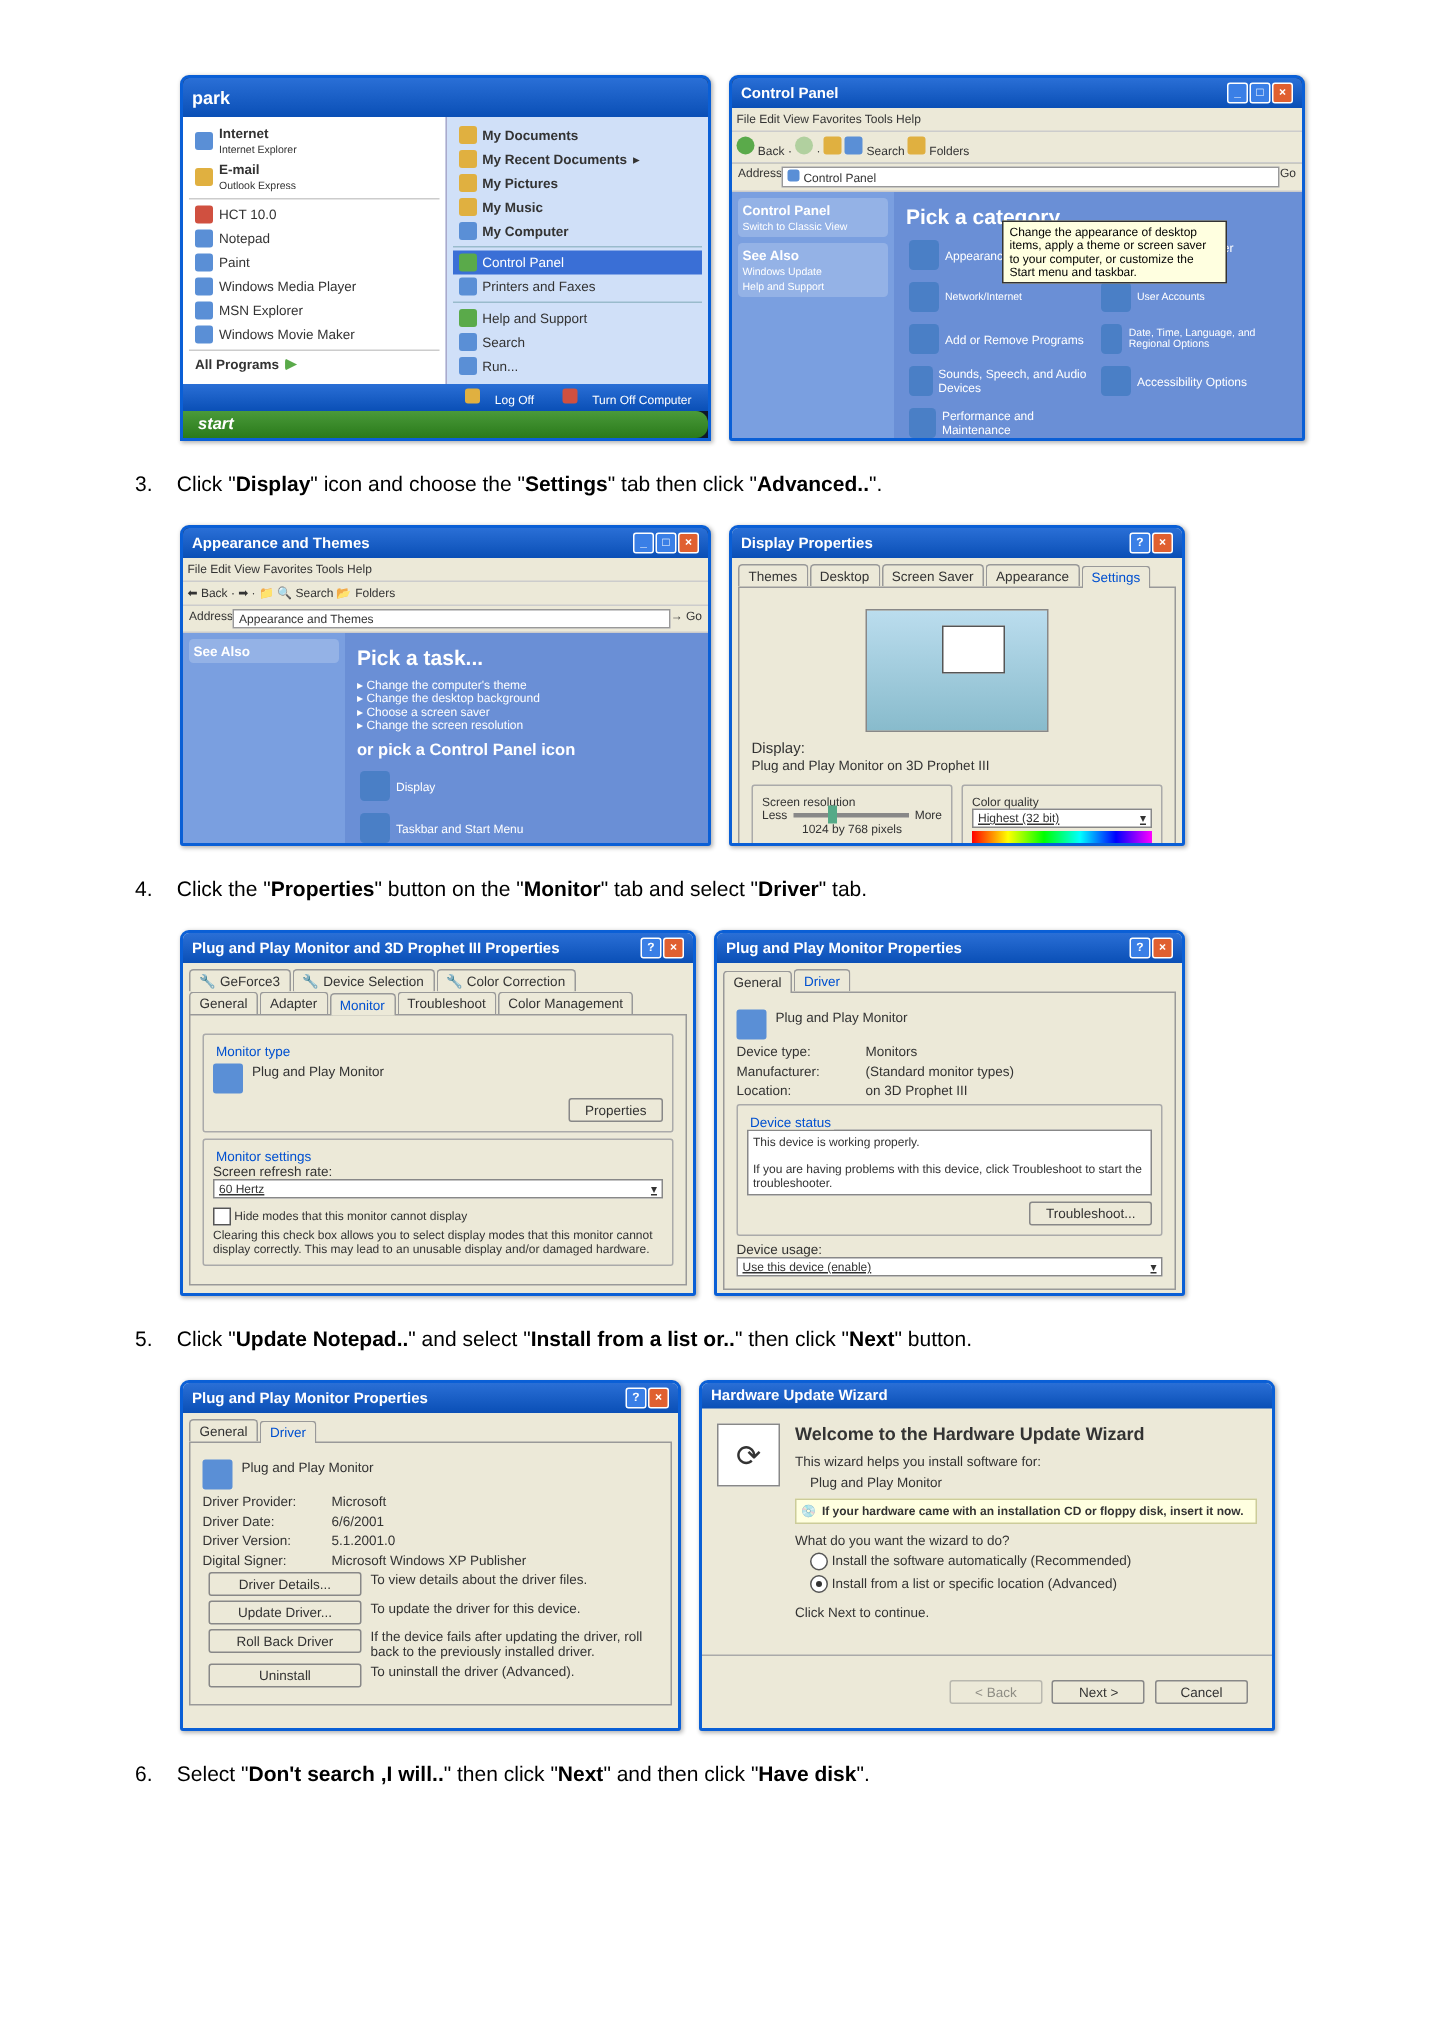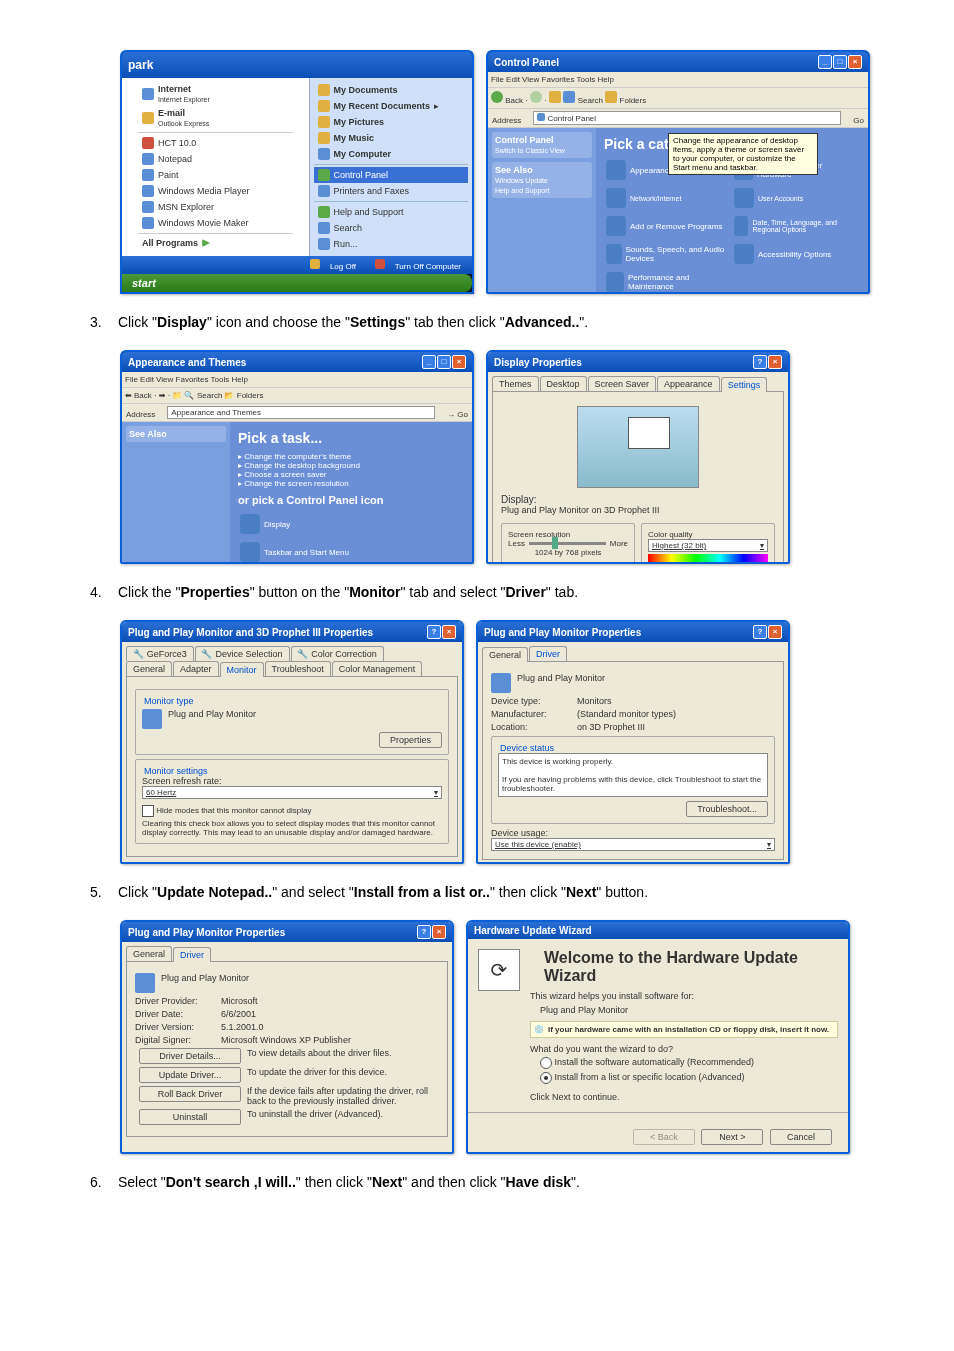--- a/index.html
+++ b/index.html
@@ -76,21 +76,20 @@
     font-size: 12px;
   }
   .startmenu .body {
     flex: 1;
     display: flex;
     background: #fff;
   }
   .startmenu .left, .startmenu .right {
     flex: 1;
     padding: 4px;
-    margin-left: 12px;
   }
   .startmenu .right {
     background: #d0e0f8;
     border-left: 1px solid #aac;
   }
   .startmenu .item {
     padding: 2px 4px;
     display: flex;
     align-items: center;
     gap: 4px;
@@ -140,22 +139,22 @@
     padding: 3px;
     border-bottom: 1px solid #ccc;
     font-size: 8px;
   }
   .cp .addr {
     background: #ece9d8;
     padding: 2px 4px;
     border-bottom: 1px solid #ccc;
     font-size: 8px;
     display: flex;
-    align-items: flex-end;
-    gap: 12px;
+    align-items: flex-start;
+    gap: 0;
   }
   .cp .addr .addrbox {
     flex: 1;
     background: #fff;
     border: 1px solid #999;
     padding: 1px 3px;
   }
   .cp .main {
     flex: 1;
     display: flex;
@@ -371,22 +370,22 @@
     width: 40px;
     height: 40px;
     background: #fff;
     border: 1px solid #888;
     display: flex;
     align-items: center;
     justify-content: center;
     font-size: 20px;
   }
   .wizard h3 {
-    margin: 0 0 6px 14px;
-    font-size: 16px;
+    margin: 0 0 6px 0;
+    font-size: 12px;
   }
   .wizard .hint {
     background: #ffffe0;
     border: 1px solid #cc9;
     padding: 3px;
     font-size: 8px;
     display: flex;
     gap: 4px;
     margin: 6px 0;
   }
@@ -560,21 +559,21 @@
               <span class="cicon"></span>
               <span>Accessibility Options</span>
             </div>
           <div class="cat">
               <span class="cicon"></span>
               <span>Performance and Maintenance</span>
             </div>
         </div>
       </div>
     </div>
-    <div class="tooltip" style="top:81px;left:180px">Change the appearance of desktop items, apply a theme or screen saver to your computer, or customize the Start menu and taskbar.</div>
+    <div class="tooltip" style="top:95px;left:180px">Change the appearance of desktop items, apply a theme or screen saver to your computer, or customize the Start menu and taskbar.</div>
   </div>
 </div>
 
 <div class="step">
   <span class="step-num">3.</span>
   <span class="step-text"><span>Click "</span><b>Display</b><span>" icon and choose the "</span><b>Settings</b><span>" tab then click "</span><b>Advanced..</b><span>".</span></span>
 </div>
 
 <div class="imgrow">
   <div class="win cp" style="width:350px;height:210px">

